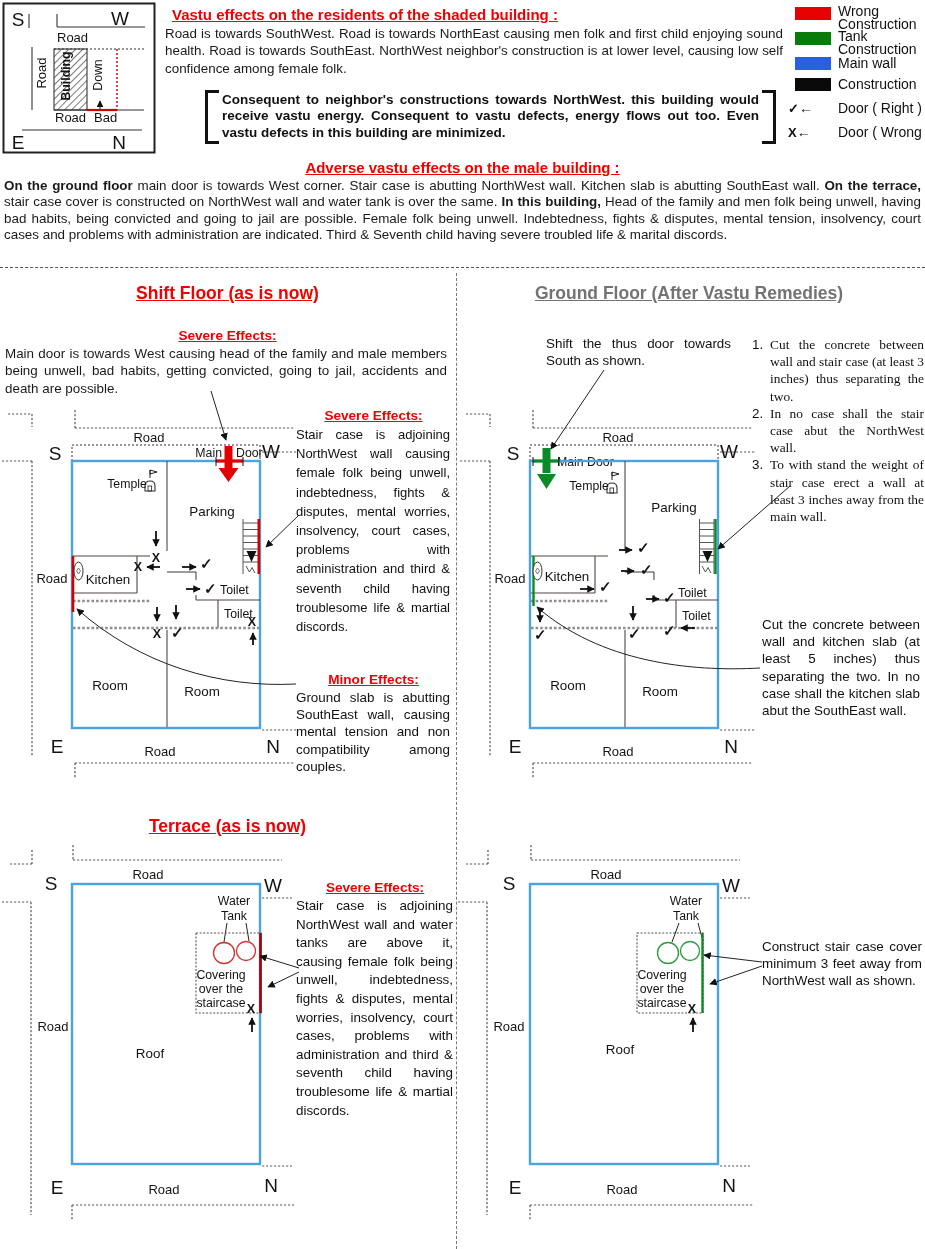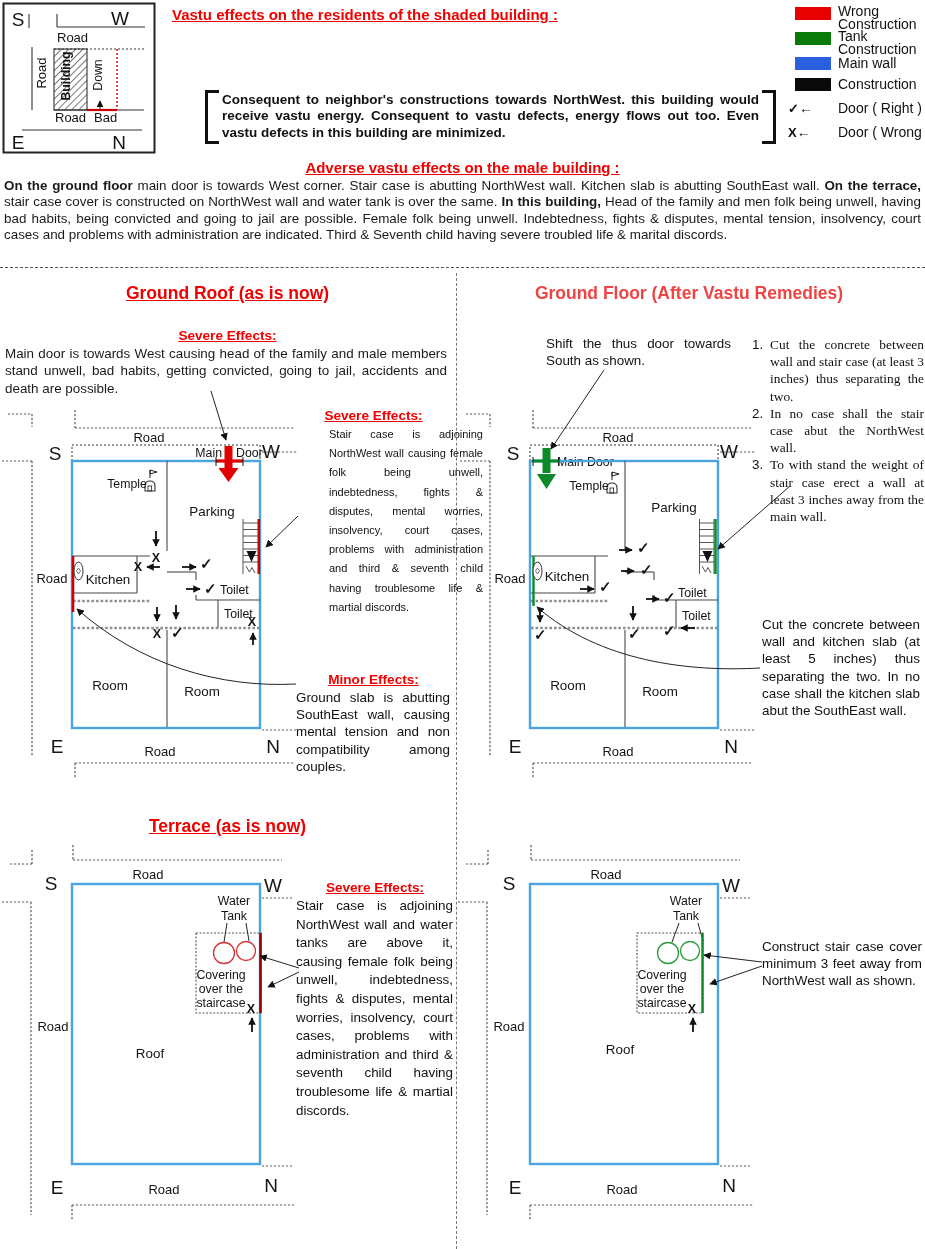--- a/index.html
+++ b/index.html
@@ -3,24 +3,24 @@
 <meta charset="utf-8">
 <style>
   html,body{margin:0;padding:0;background:#fff;}
   #page{position:relative;width:925px;height:1249px;background:#fff;overflow:hidden;
         font-family:"Liberation Sans",sans-serif;color:#111;}
   .abs{position:absolute;}
   .j{text-align:justify;}
   .b{font-weight:bold;}
   .body-txt{font-size:13.4px;line-height:17.4px;color:#1a1a1a;}
   .red-title{color:#f00000;font-weight:bold;text-decoration:underline;}
-  .green-title{color:#ef4444;font-weight:bold;}
+  .green-title{color:#737373;font-weight:bold;text-decoration:underline;}
   .sec-title{font-size:17.5px;text-align:center;}
   .sub-title{font-size:13.6px;text-align:center;}
-  .narrow{font-size:11px;line-height:19.2px;margin-left:33px;}
+  .narrow{font-size:13px;line-height:19.2px;}
   .narrow2{font-size:13.4px;line-height:17.2px;}
   .hr-dash{border-top:1px dashed #555;height:0;}
   .v-dash{border-left:1px dashed #777;width:0;}
   
   .bracket{position:absolute;top:0;bottom:0;width:11px;border:3px solid #111;}
   .bl{left:0;border-right:none;}
   .br{right:0;border-left:none;}
   .bnote{position:absolute;left:17px;right:17px;top:2px;font-weight:bold;font-size:13.5px;line-height:16.4px;}
   
   .lg-sw{position:absolute;left:7px;width:36px;height:13px;}
@@ -93,20 +93,21 @@
     <text x="72" y="78" text-anchor="middle" transform="rotate(-90 68 78)" style="font-size:12.3px;font-weight:bold">Building</text>
     <text x="104" y="77" text-anchor="middle" transform="rotate(-90 100 77)" style="font-size:12.3px">Down</text>
     <path d="M115 47 V108" stroke="#cc0000" stroke-width="1.4" stroke-dasharray="2 2" fill="none"></path>
     <path d="M85 108 H115" stroke="#cc0000" stroke-width="2.2" fill="none"></path>
     <path d="M98 107 V99" class="thin" marker-end="url(#ahM)"></path>
     <text class="rlabel" x="53" y="120">Road</text>
     <text class="rlabel" x="92" y="120" fill="#e60000">Bad</text>
   </svg>
 
   <div class="abs red-title" style="left:172px;top:6px;width:625px;font-size:15px">Vastu effects on the residents of the shaded building :</div>
+  <div class="abs body-txt j" style="left:165px;top:25px;width:618px">Road is towards SouthWest. Road is towards NorthEast causing men folk and first child enjoying sound health. Road is towards SouthEast. NorthWest neighbor's construction is at lower level, causing low self confidence among female folk.</div>
 
   <div class="abs" style="left:205px;top:90px;width:571px;height:54px">
     <div class="bracket bl"></div>
     <div class="bracket br"></div>
     <div class="bnote j">Consequent to neighbor's constructions towards NorthWest. this building would receive vastu energy. Consequent to vastu defects, energy flows out too. Even vastu defects in this building are minimized.</div>
   </div>
 
   <div class="abs" style="left:788px;top:4px;width:137px;height:140px">
     <div class="lg-sw sw-red" style="top:3px"></div>
     <div class="lg-t" style="top:1px">Wrong</div>
@@ -125,23 +126,23 @@
   </div>
 
   <div class="abs red-title" style="left:0;top:159px;width:925px;text-align:center;font-size:15px">Adverse vastu effects on the male building :</div>
   <div class="abs body-txt j" style="left:4px;top:178px;width:917px;line-height:16.4px">
     <span class="b">On the ground floor</span><span> main door is towards West corner. Stair case is abutting NorthWest wall. Kitchen slab is abutting SouthEast wall. </span><span class="b">On the terrace,</span><span> stair case cover is constructed on NorthWest wall and water tank is over the same. </span><span class="b">In this building,</span><span> Head of the family and men folk being unwell, having bad habits, being convicted and going to jail are possible. Female folk being unwell. Indebtedness, fights &amp; disputes, mental tension, insolvency, court cases and problems with administration are indicated. Third &amp; Seventh child having severe troubled life &amp; marital discords.</span>
   </div>
 
   <div class="abs hr-dash" style="left:0;top:267px;width:925px"></div>
   <div class="abs v-dash" style="left:456px;top:273px;height:976px"></div>
 
-  <div class="abs red-title sec-title" style="left:0;top:283px;width:455px">Ground Roof (as is now)</div>
+  <div class="abs red-title sec-title" style="left:0;top:283px;width:455px">Shift Floor (as is now)</div>
   <div class="abs red-title sub-title" style="left:0;top:328px;width:455px">Severe Effects:</div>
-  <div class="abs body-txt j" style="left:5px;top:345px;width:442px">Main door is towards West causing head of the family and male members stand unwell, bad habits, getting convicted, going to jail, accidents and death are possible.</div>
+  <div class="abs body-txt j" style="left:5px;top:345px;width:442px">Main door is towards West causing head of the family and male members being unwell, bad habits, getting convicted, going to jail, accidents and death are possible.</div>
   <div class="abs red-title sub-title" style="left:296px;top:408px;width:155px">Severe Effects:</div>
   <div class="abs narrow j" style="left:296px;top:425px;width:154px">Stair case is adjoining NorthWest wall causing female folk being unwell, indebtedness, fights &amp; disputes, mental worries, insolvency, court cases, problems with administration and third &amp; seventh child having troublesome life &amp; martial discords.</div>
   <div class="abs red-title sub-title" style="left:296px;top:672px;width:155px">Minor Effects:</div>
   <div class="abs narrow2 j" style="left:296px;top:689px;width:154px">Ground slab is abutting SouthEast wall, causing mental tension and non compatibility among couples.</div>
 
   <div class="abs green-title sec-title" style="left:458px;top:283px;width:462px">Ground Floor (After Vastu Remedies)</div>
   <div class="abs narrow2 j" style="left:546px;top:335px;width:185px">Shift the thus door towards South as shown.</div>
   <div class="abs narrow2" style="left:752px;top:336px;width:172px">
     <div class="step">
         <span class="stepnum">1.</span>

